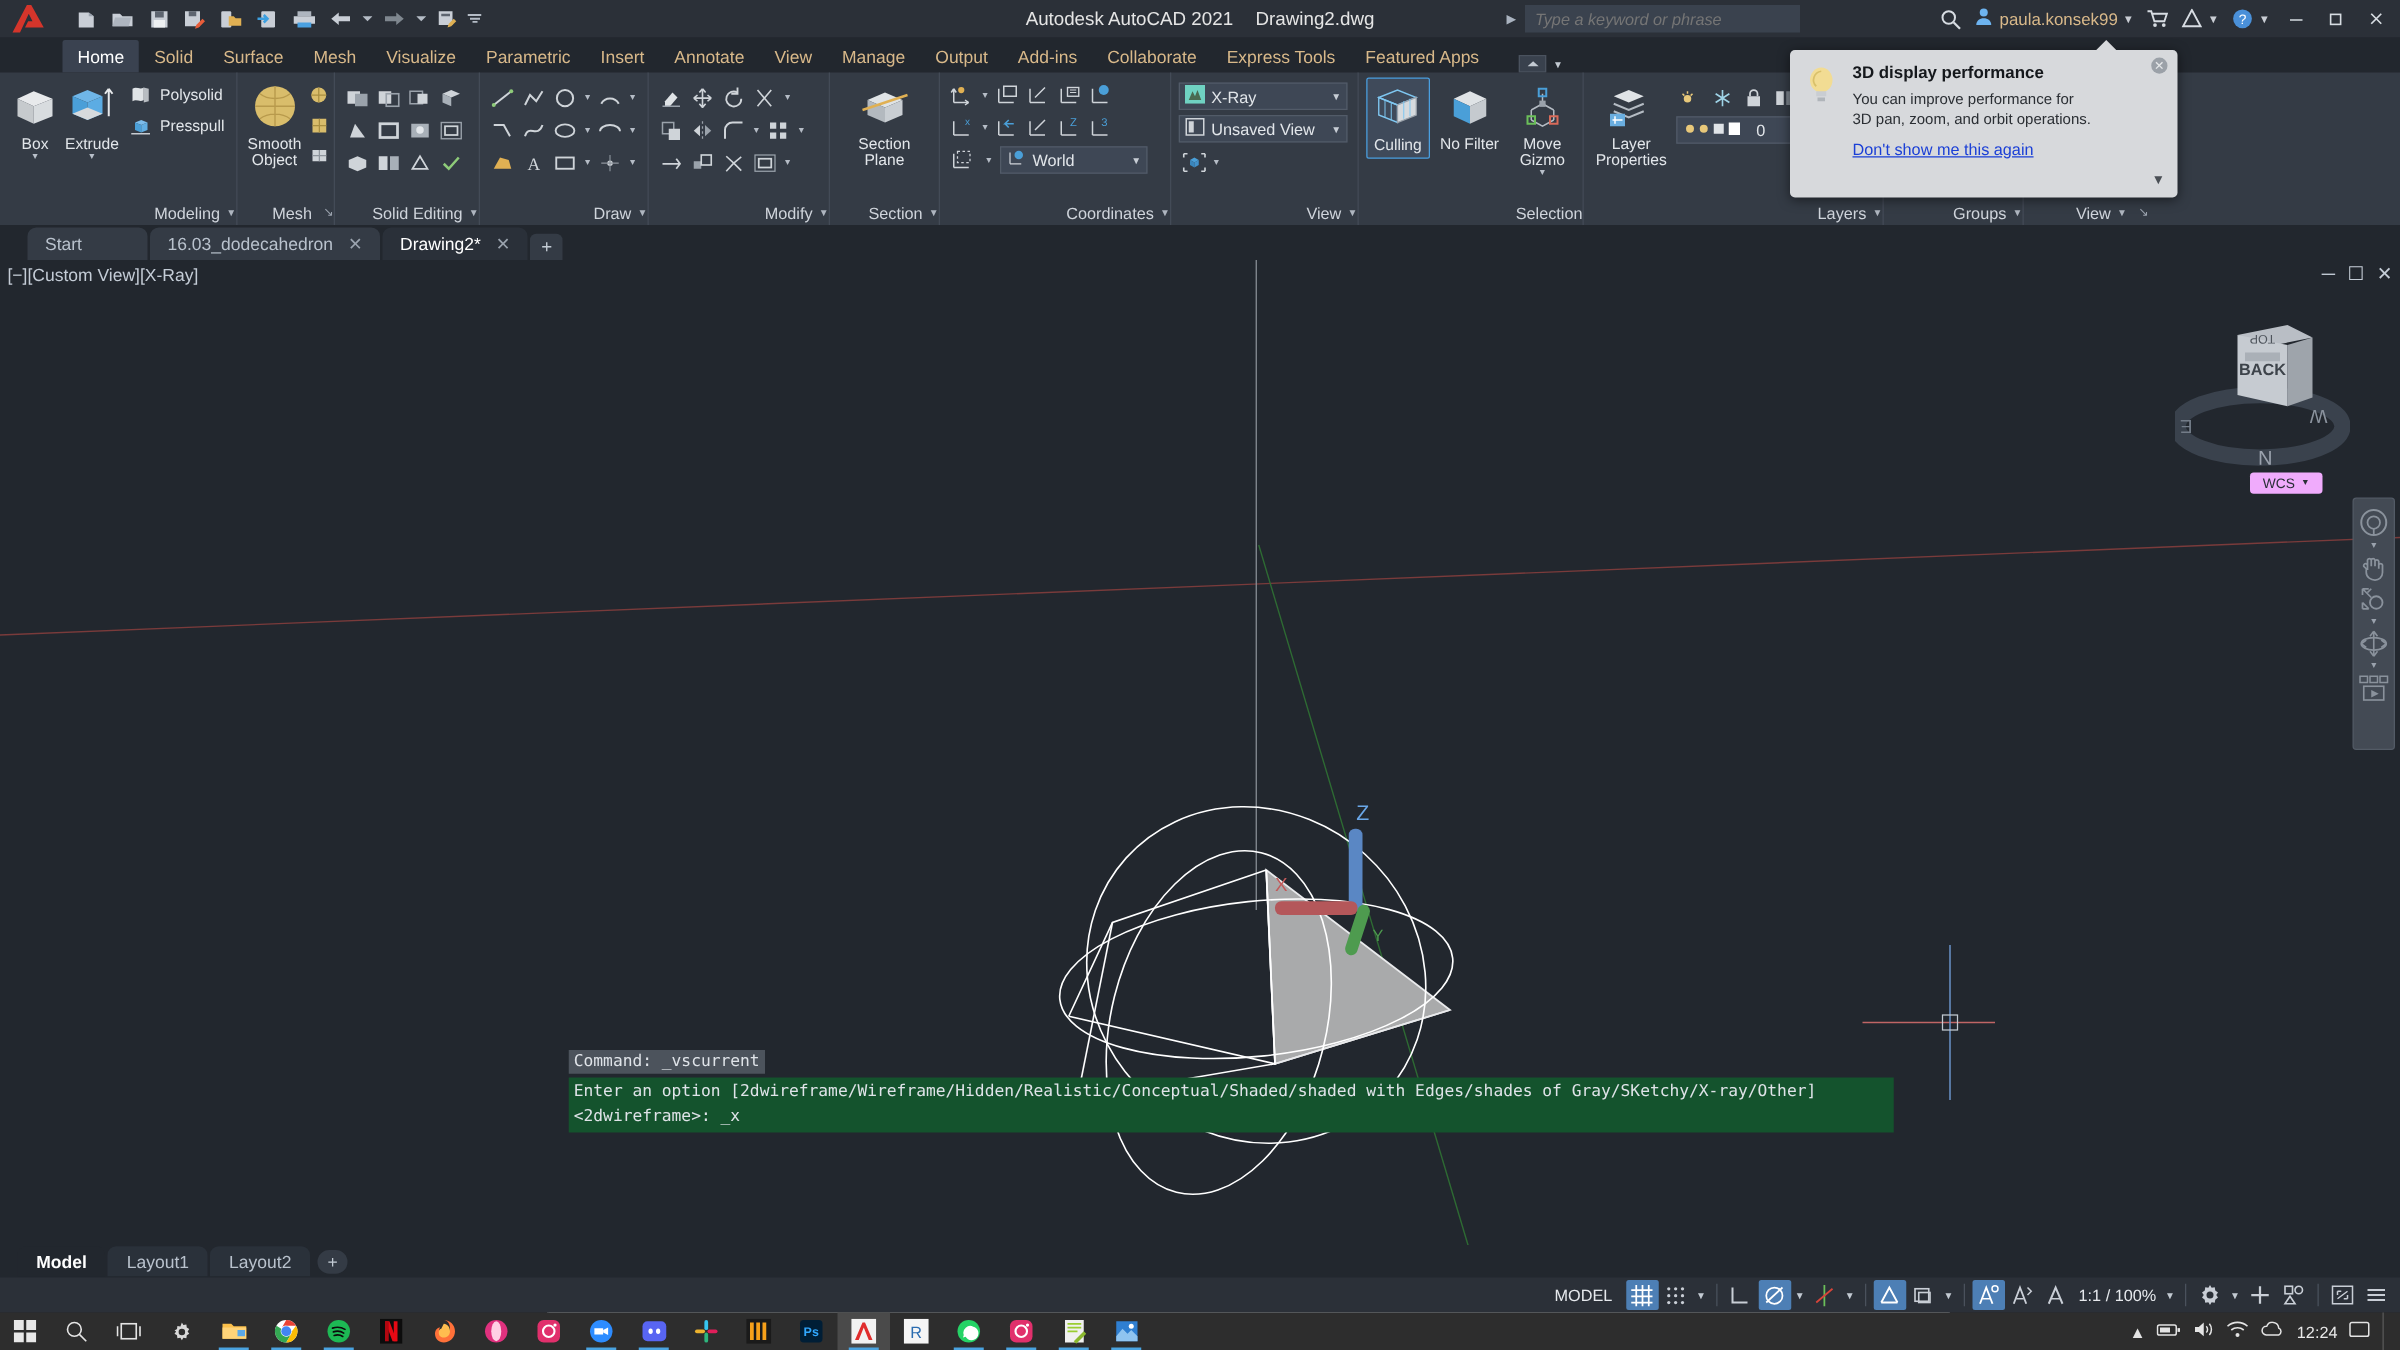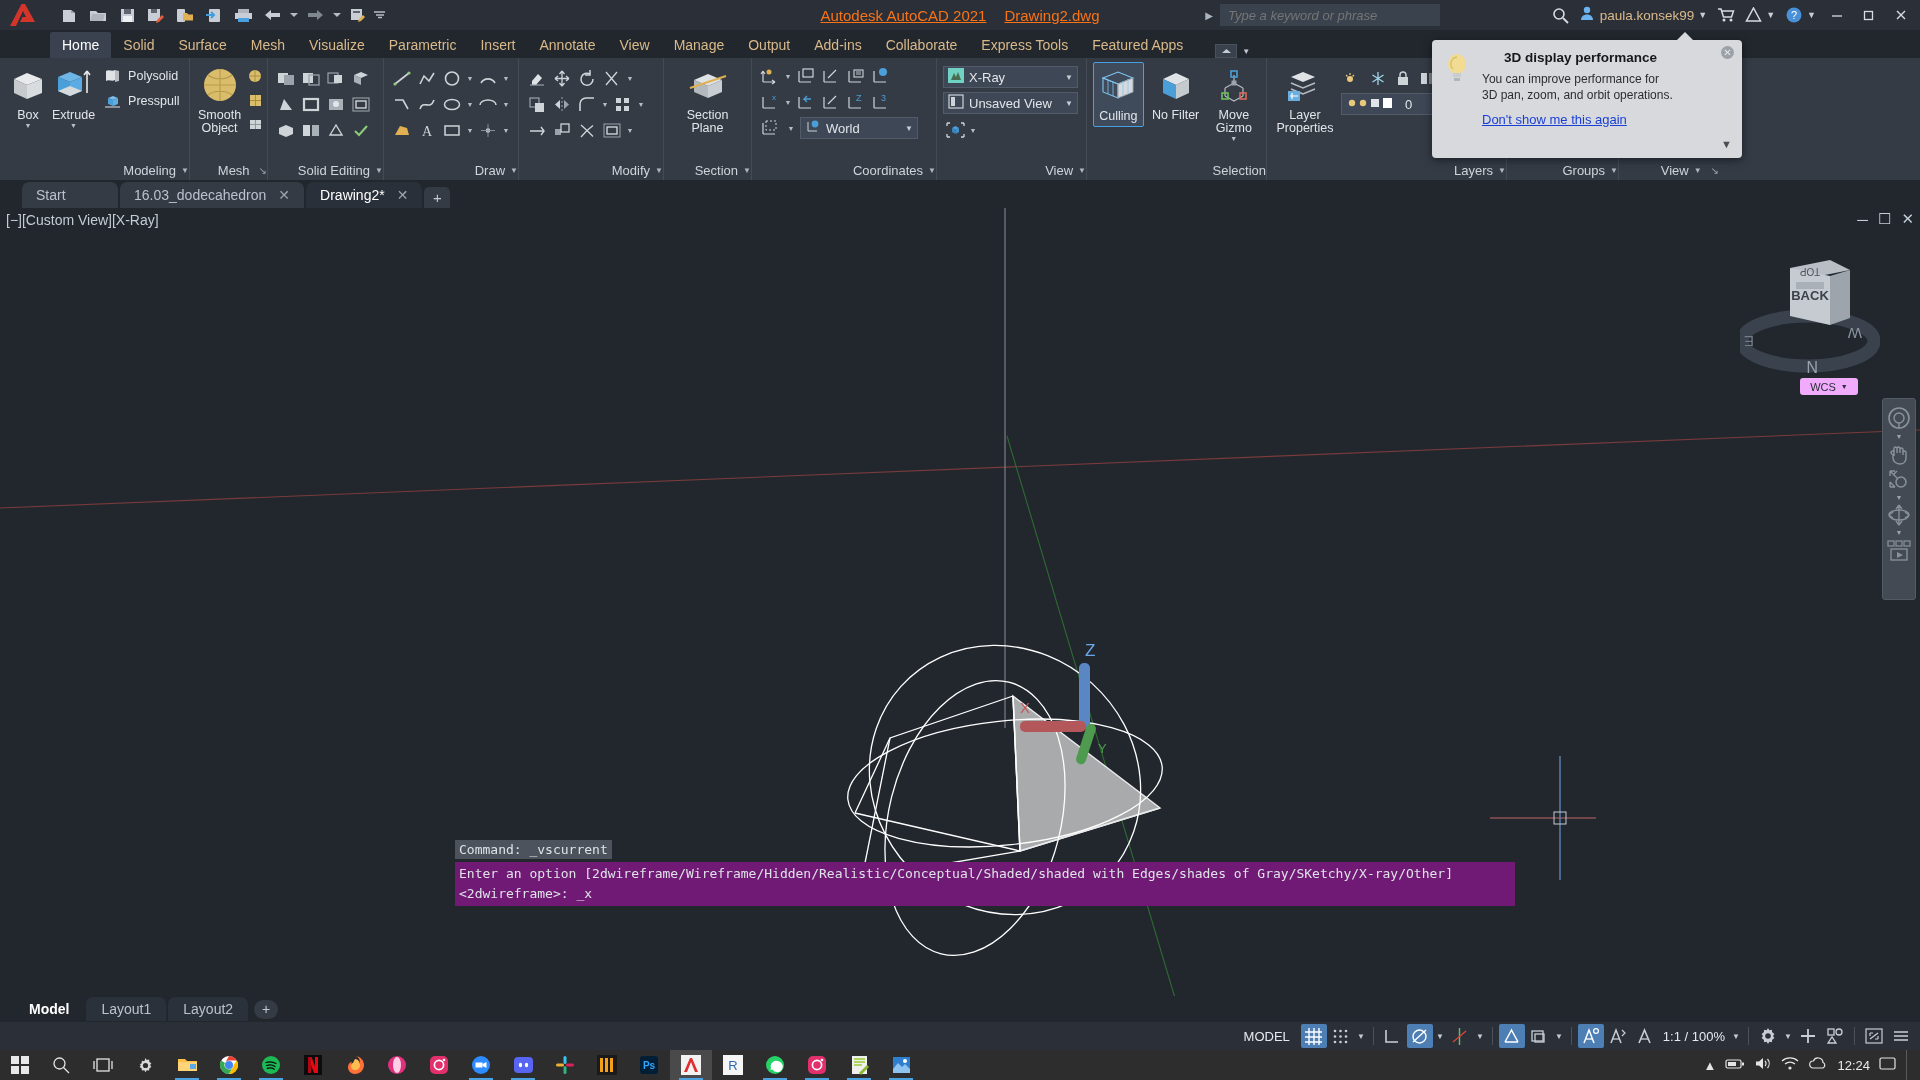--- a/index.html
+++ b/index.html
@@ -18,21 +18,21 @@
     background: #2b3038; display: flex; align-items: center;
   }
   .logo-a {
     width: 46px; height: 30px; display: flex; align-items: center; justify-content: center;
   }
   .qat { display: flex; align-items: center; gap: 3px; padding-left: 10px; }
   .qicon { width: 26px; height: 24px; display: flex; align-items: center; justify-content: center; cursor: pointer; }
   .qcaret { width: 11px; height: 24px; display: flex; align-items: center; justify-content: center; }
   .title-text {
     position: absolute; left: 0; width: 1920px; text-align: center;
-    color: #f97316; font-size: 15px; pointer-events: none; text-decoration: underline;
+    color: #e5e5e5; font-size: 15px; pointer-events: none;
   }
   .title-text span { margin: 0 9px; }
   .search-wrap {
     position: absolute; right: 480px; top: 4px; display: flex; align-items: center;
   }
   .search-caret { color: #aab3c0; font-size: 10px; margin-right: 7px; }
   .search-box {
     width: 220px; height: 22px; background: #3a424e;
     color: #9aa3b0; font-size: 13px; font-style: italic;
     display: flex; align-items: center; padding: 0 8px;
@@ -109,21 +109,21 @@
   .balloon {
     position: absolute; top: 40px; left: 1432px; width: 310px; height: 118px;
     background: #d7d9dc; border-radius: 4px; box-shadow: 0 2px 9px rgba(0,0,0,.5);
     z-index: 60; padding: 10px 12px;
   }
   .balloon:before {
     content: ""; position: absolute; top: -8px; right: 48px;
     border-left: 9px solid transparent; border-right: 9px solid transparent;
     border-bottom: 9px solid #d7d9dc;
   }
-  .balloon-title { color: #15181c; font-size: 13.5px; font-weight: bold; margin-left: 60px; }
+  .balloon-title { color: #15181c; font-size: 13.5px; font-weight: bold; margin-left: 38px; }
   .balloon-body { color: #2a2e33; font-size: 12px; line-height: 16px; margin-left: 38px; margin-top: 6px; }
   .balloon-link { color: #1a3fd6; font-size: 13px; text-decoration: underline; margin-left: 38px; margin-top: 9px; display:inline-block; cursor: pointer; }
   .balloon-close {
     position: absolute; top: 6px; right: 8px; width: 13px; height: 13px;
     border-radius: 50%; background: #9ba1a8; color: #e6e8ea; font-size: 10px;
     display:flex;align-items:center;justify-content:center; cursor:pointer;
   }
 
   
   .filetabs {
@@ -170,21 +170,21 @@
   .navbar-v .ni { width: 30px; display:flex;align-items:center;justify-content:center; cursor:pointer; }
   .navbar-v .nd { font-size: 7px; color: #9aa2ad; }
 
   
   .cmdhist { position: absolute; left: 455px; bottom: 92px; width: 1100px; }
   .cmdline1 {
     display: inline-block; background: #4c535c; color: #dfe3e8;
     font-family: "DejaVu Sans Mono", monospace; font-size: 13px; padding: 2px 4px;
   }
   .cmdline2 {
-    background: #701a75; color: #dfe3e8; margin-top: 3px;
+    background: #14532d; color: #dfe3e8; margin-top: 3px;
     font-family: "DejaVu Sans Mono", monospace; font-size: 13px; padding: 2px 4px;
     line-height: 20px; width: 1060px;
   }
   .cmdbar {
     position: absolute; left: 380px; bottom: 28px; width: 1180px; height: 30px;
     display: flex; align-items: center;
   }
   .cmd-grip { width: 14px; height: 22px; display:flex;align-items:center;justify-content:center; color:#9aa3ae; font-size:11px; cursor: grab;}
   .cmd-x { width: 18px; color: #c6ccd4; font-size: 13px; text-align: center; cursor: pointer; }
   .cmd-tool { width: 26px; color: #c6ccd4; font-size: 14px; text-align: center; cursor: pointer; }

